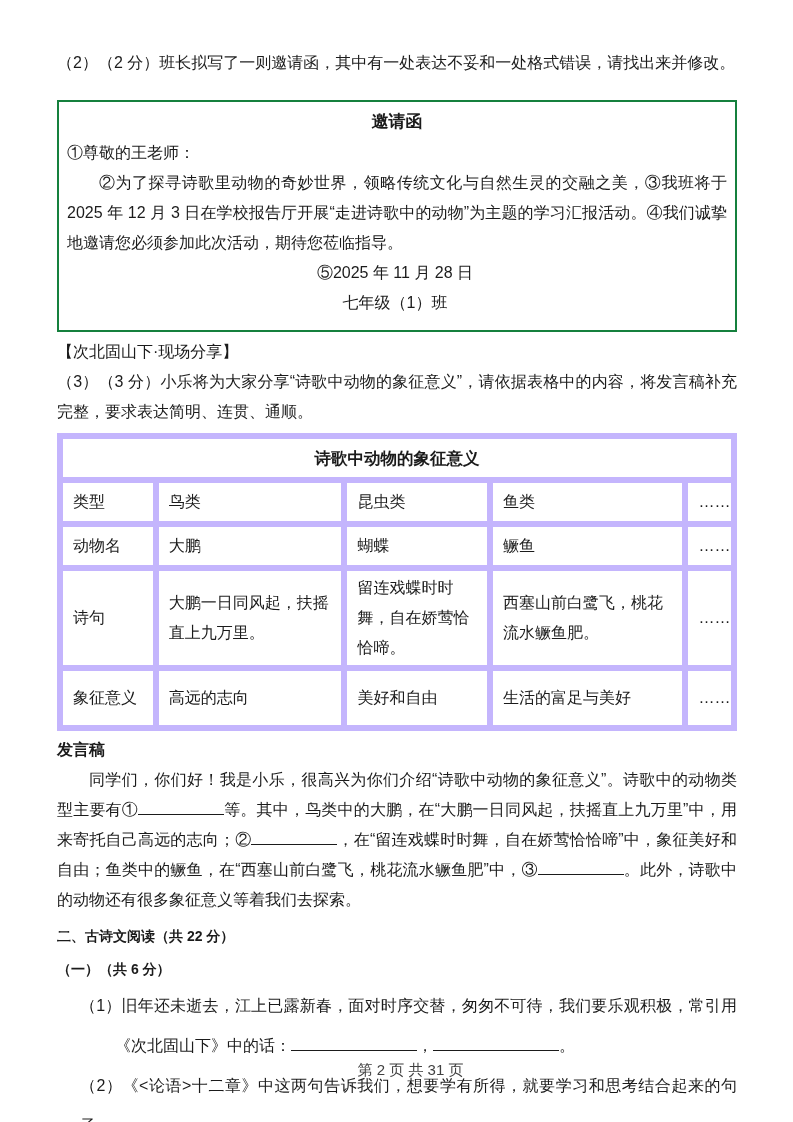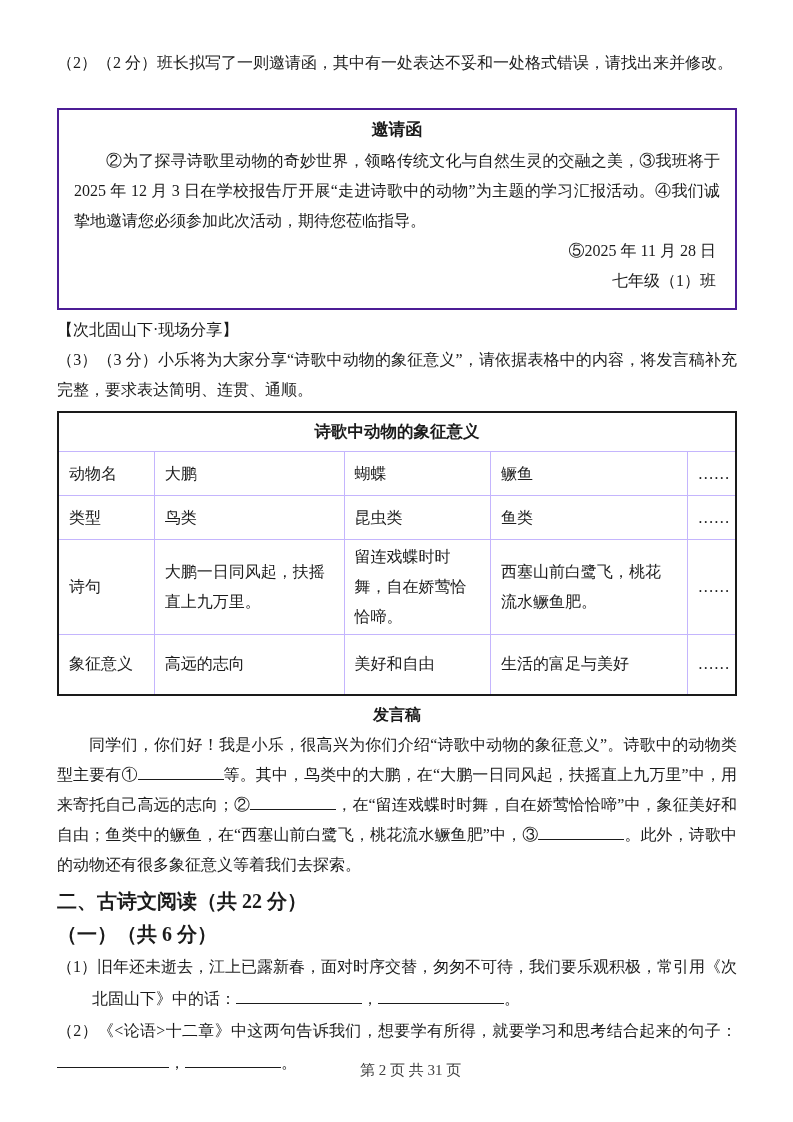--- a/index.html
+++ b/index.html
@@ -3,69 +3,70 @@
 <meta charset="utf-8">
 <style>
   html,body{margin:0;padding:0;background:#ffffff;}
   .page{
     position:relative;
     width:793px;height:1122px;
     box-sizing:border-box;
     padding:48px 56px 0 57px;
     background:#ffffff;
     color:#1b1b1b;
-    font-family:Liberation Serif, serif;
+    font-family:Liberation Sans, sans-serif;
     font-size:16px;
     overflow:hidden;
   }
   p{margin:0;}
   .line{line-height:30px;text-align:justify;}
-  .heading2{font-size:20px;line-height:33px;font-weight:bold;text-align:left;}
+  .heading2{font-size:14px;line-height:33px;font-weight:bold;text-align:left;}
   
-  .invite-box{border:2px solid #4c1d95;margin-top:30px;padding:4px 15px 12px;}
+  .invite-box{border:2px solid #15803d;margin-top:22px;padding:4px 8px 12px;}
   .invite-title{text-align:center;font-weight:bold;font-size:17px;line-height:32px;}
   .invite-line{line-height:30px;}
   .invite-body{text-indent:2em;text-align:justify;}
-  .invite-right{text-align:right;padding-right:4px;}
+  .invite-right{text-align:center;padding-right:4px;}
   
   .sym-table{width:100%;border-collapse:collapse;border:2px solid #1a1a1a;margin-top:6px;table-layout:fixed;}
-  .sym-table td{border:1px solid #c4b5fd;padding:2px 10px;line-height:30px;vertical-align:middle;margin-top:43px;}
+  .sym-table td{border:6px solid #c4b5fd;padding:2px 10px;line-height:30px;vertical-align:middle;margin-top:43px;}
   .t-title{text-align:center;font-weight:bold;font-size:16.5px;height:34px;padding:0;}
   .rh{height:44px;}
   .rh-tall{height:64px;}
   .rh-last{height:60px;}
   .dots{text-align:center;padding:2px 4px;}
   
-  .speech-title{margin-top:6px;text-align:center;font-weight:bold;line-height:26px;}
+  .speech-title{margin-top:6px;text-align:left;font-weight:bold;line-height:26px;}
   .para{margin-top:2px;line-height:30px;text-align:justify;text-indent:2em;}
   
   .blank{display:inline-block;border-bottom:1px solid #1b1b1b;height:15px;vertical-align:baseline;}
   .blank-s{width:86px;}
   .blank-m{width:126px;}
   .blank-m2{width:112px;}
   .blank-m3{width:96px;}
   
   .sec-head{margin-top:5px;}
   .stem{line-height:32px;}
-  .item{line-height:32px;text-align:justify;}
+  .item{line-height:40px;text-align:justify;margin-left:23px;}
   .hang{padding-left:35px;text-indent:-35px;}
   .footer{
     position:absolute;left:0;top:1060px;width:100%;
     text-align:center;font-size:15px;color:#404040;line-height:20px;margin-left:14px;
   }
 </style>
 </head>
 <body>
 
 <div class="page">
 
   <p class="line">（2）（2 分）班长拟写了一则邀请函，其中有一处表达不妥和一处格式错误，请找出来并修改。</p>
 
   <div class="invite-box">
     <div class="invite-title">邀请函</div>
+    <p class="invite-line">①尊敬的王老师：</p>
     <p class="invite-line invite-body">②为了探寻诗歌里动物的奇妙世界，领略传统文化与自然生灵的交融之美，③我班将于 2025 年 12 月 3 日在学校报告厅开展“走进诗歌中的动物”为主题的学习汇报活动。④我们诚挚地邀请您必须参加此次活动，期待您莅临指导。</p>
     <p class="invite-line invite-right">⑤2025 年 11 月 28 日</p>
     <p class="invite-line invite-right">七年级（1）班</p>
   </div>
 
   <p class="line sec-head">【次北固山下·现场分享】</p>
   <p class="line">（3）（3 分）小乐将为大家分享“诗歌中动物的象征意义”，请依据表格中的内容，将发言稿补充完整，要求表达简明、连贯、通顺。</p>
 
   <table class="sym-table">
     <colgroup>
@@ -73,31 +74,31 @@
         <col style="width:28%">
         <col style="width:21.6%">
         <col style="width:29%">
         <col style="width:7.2%">
     </colgroup>
     <tbody>
       <tr>
         <td colspan="5" class="t-title">诗歌中动物的象征意义</td>
       </tr>
       <tr class="rh">
+        <td>类型</td>
+        <td>鸟类</td>
+        <td>昆虫类</td>
+        <td>鱼类</td>
+        <td class="dots">……</td>
+      </tr>
+      <tr class="rh">
         <td>动物名</td>
         <td>大鹏</td>
         <td>蝴蝶</td>
         <td>鳜鱼</td>
-        <td class="dots">……</td>
-      </tr>
-      <tr class="rh">
-        <td>类型</td>
-        <td>鸟类</td>
-        <td>昆虫类</td>
-        <td>鱼类</td>
         <td class="dots">……</td>
       </tr>
       <tr class="rh-tall">
         <td>诗句</td>
         <td>大鹏一日同风起，扶摇直上九万里。</td>
         <td>留连戏蝶时时舞，自在娇莺恰恰啼。</td>
         <td>西塞山前白鹭飞，桃花流水鳜鱼肥。</td>
         <td class="dots">……</td>
       </tr>
       <tr class="rh-last">

